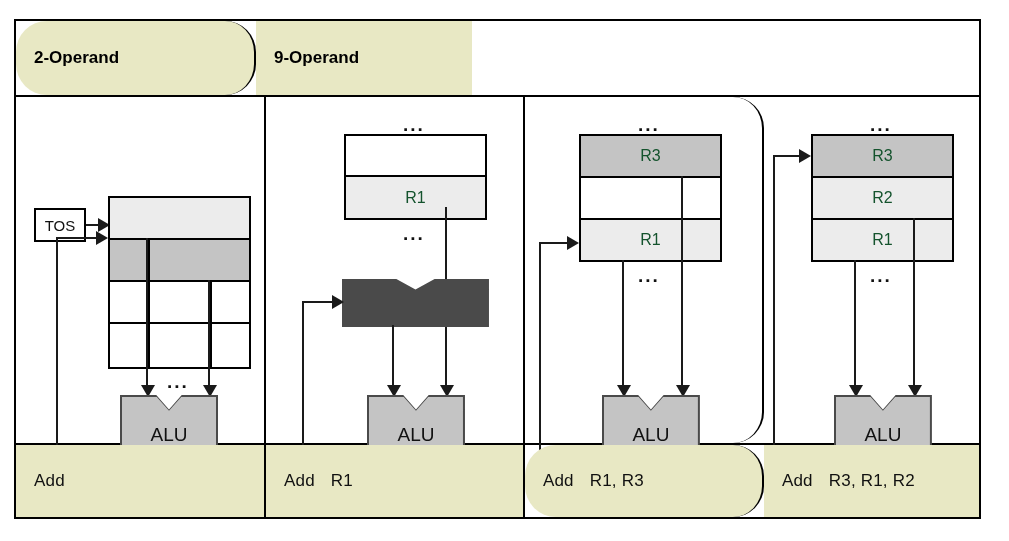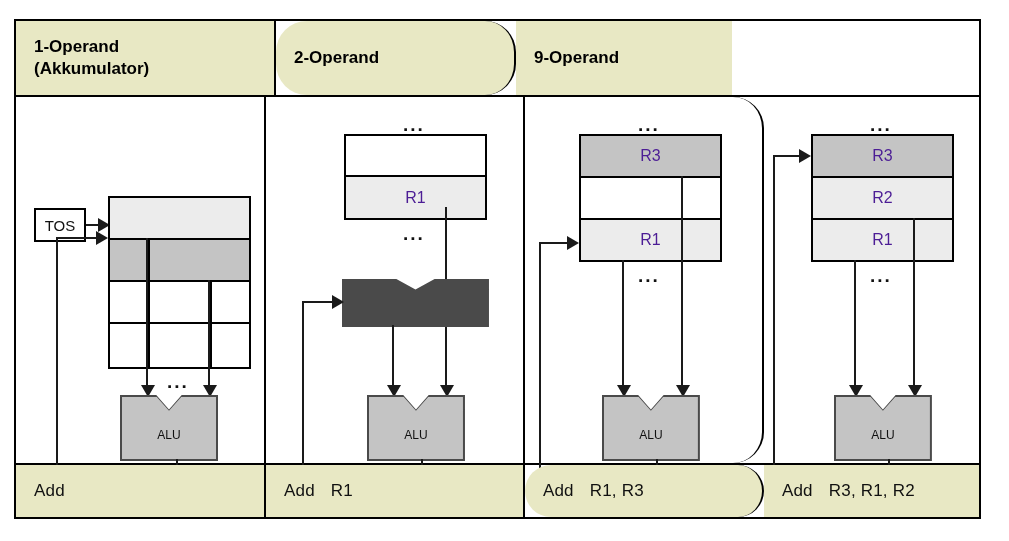--- a/index.html
+++ b/index.html
@@ -25,21 +25,21 @@
     border: 2px solid #000;
     box-sizing: border-box;
     display: flex;
     flex-direction: column;
   }
 
   .t-row { display: flex; width: 100%; box-sizing: border-box; }
 
   .row-header { height: 76px; border-bottom: 2px solid #000; }
   .row-body   { flex: 1 1 auto; border-bottom: 2px solid #000; }
-  .row-footer { height: 52px; }
+  .row-footer { height: 72px; }
 
   .t-cell {
     box-sizing: border-box;
     border-right: 2px solid #000;
     position: relative;
   }
   .t-cell:last-child { border-right: none; }
 
   
   .c0 { width: 251px; }
@@ -81,21 +81,21 @@
     box-sizing: border-box;
     background: #ffffff;
   }
   .regrow {
     position: absolute;
     box-sizing: border-box;
     display: flex;
     align-items: center;
     justify-content: center;
     font-size: 16px;
-    color: #4c1d95;
+    color: #14532d;
     border-bottom: 2px solid #000;
   }
   .regrow.last { border-bottom: none; }
   .fill-light { background: #ececec; }
   .fill-mid   { background: #c4c4c4; }
   .fill-white { background: #ffffff; }
 
   
   .vdiv {
     position: absolute;
@@ -131,21 +131,21 @@
     border-left: 12px solid #1a1a1a;
   }
 
   
   .alu {
     position: absolute;
     background: #c4c4c4;
     display: flex;
     align-items: center;
     justify-content: center;
-    font-size: 12px;
+    font-size: 19px;
     color: #111;
     padding-top: 14px;
     box-sizing: border-box;
     -webkit-clip-path: polygon(0% 0%, 37% 0%, 50% 22%, 63% 0%, 100% 0%, 100% 100%, 0% 100%);
     clip-path: polygon(0% 0%, 37% 0%, 50% 22%, 63% 0%, 100% 0%, 100% 100%, 0% 100%);
   }
   .alu-outline {
     position: absolute;
     background: #4a4a4a;
     -webkit-clip-path: polygon(0% 0%, 37% 0%, 50% 22%, 63% 0%, 100% 0%, 100% 100%, 0% 100%);
@@ -164,24 +164,20 @@
     color: #111;
     box-sizing: border-box;
   }
 </style>
 </head>
 <body>
 
 <div id="table-wrap">
 
   <div class="t-row row-header">
-    <div class="t-cell c1 cell-head">
-      <span class="ttl">1-Operand
-(Akkumulator)</span>
-    </div>
     <div class="t-cell c2 cell-head">
       <span class="ttl">2-Operand</span>
     </div>
     <div class="t-cell c3 cell-head">
       <span class="ttl">9-Operand</span>
     </div>
   </div>
 
   <div class="t-row row-body">
 

